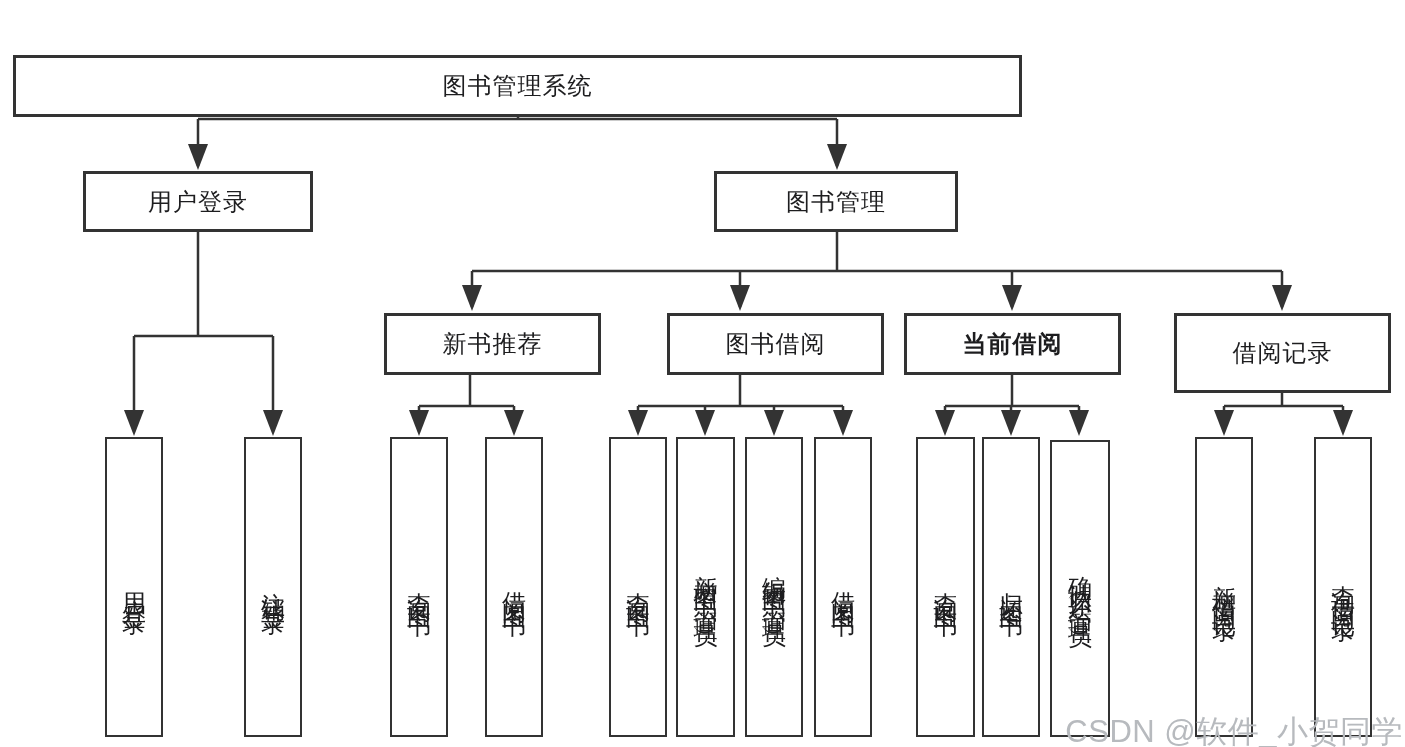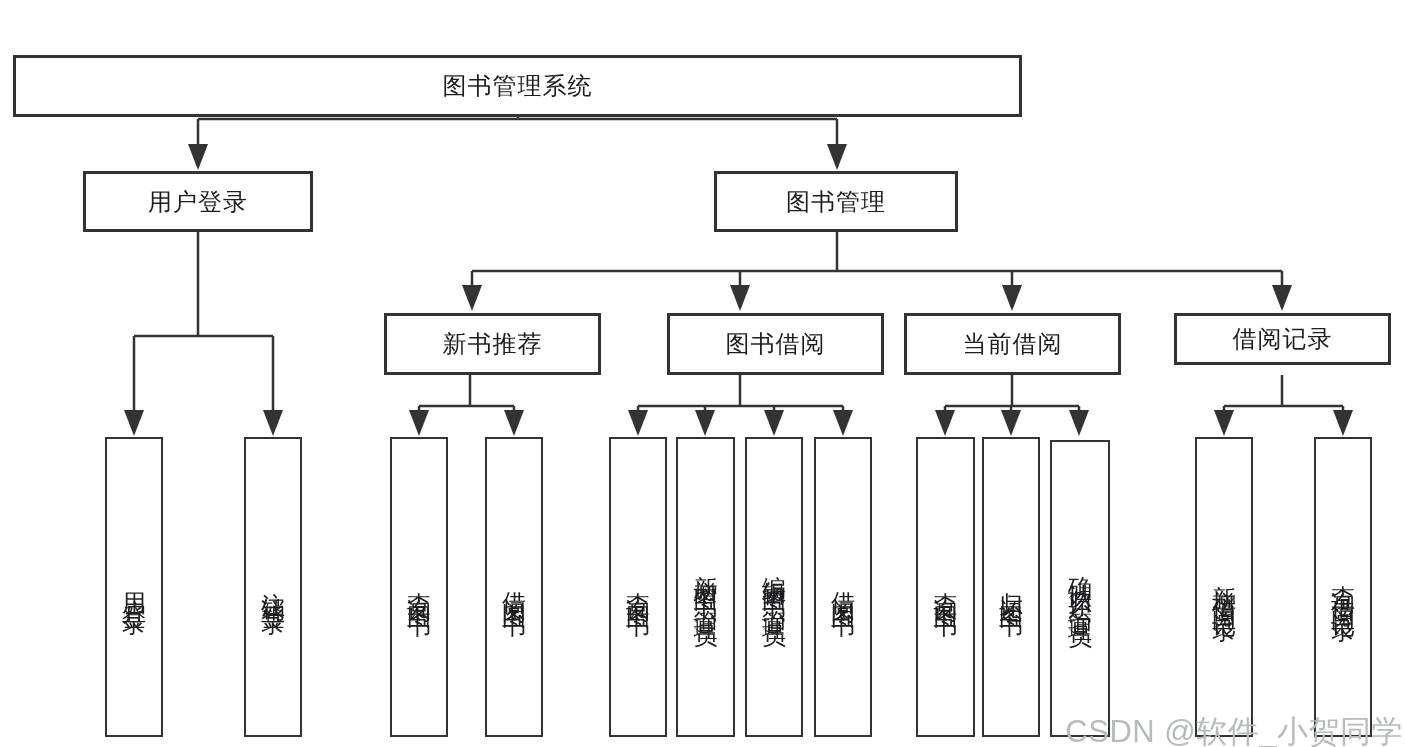--- a/index.html
+++ b/index.html
@@ -71,22 +71,22 @@
     </g>
   </svg>
 
   <div class="box" style="left:13px;top:11px;width:1009px;height:62px;margin-top:44px;">图书管理系统</div>
 
   <div class="box" style="left:83px;top:171px;width:230px;height:61px;">用户登录</div>
   <div class="box" style="left:714px;top:171px;width:244px;height:61px;text-align:center;">图书管理</div>
 
   <div class="box" style="left:364px;top:313px;width:217px;height:62px;margin-left:20px;">新书推荐</div>
   <div class="box" style="left:619px;top:313px;width:217px;height:62px;margin-left:48px;">图书借阅</div>
-  <div class="box" style="left:904px;top:313px;width:217px;height:62px;">当前借阅</div>
-  <div class="box" style="left:1174px;top:313px;width:217px;height:52px;font-family:Liberation Mono, monospace;">借阅记录</div>
+  <div class="box" style="left:904px;top:313px;width:217px;height:62px;font-weight:bold;">当前借阅</div>
+  <div class="box" style="left:1174px;top:313px;width:217px;height:80px;font-family:Liberation Mono, monospace;">借阅记录</div>
 
   <div class="box leaf" style="left:105px;top:437px;width:58px;height:300px;">
     <span class="vtext">用户登录</span>
   </div>
   <div class="box leaf" style="left:244px;top:437px;width:58px;height:300px;">
     <span class="vtext">注销登录</span>
   </div>
 
   <div class="box leaf" style="left:390px;top:437px;width:58px;height:300px;">
     <span class="vtext">查询图书</span>

